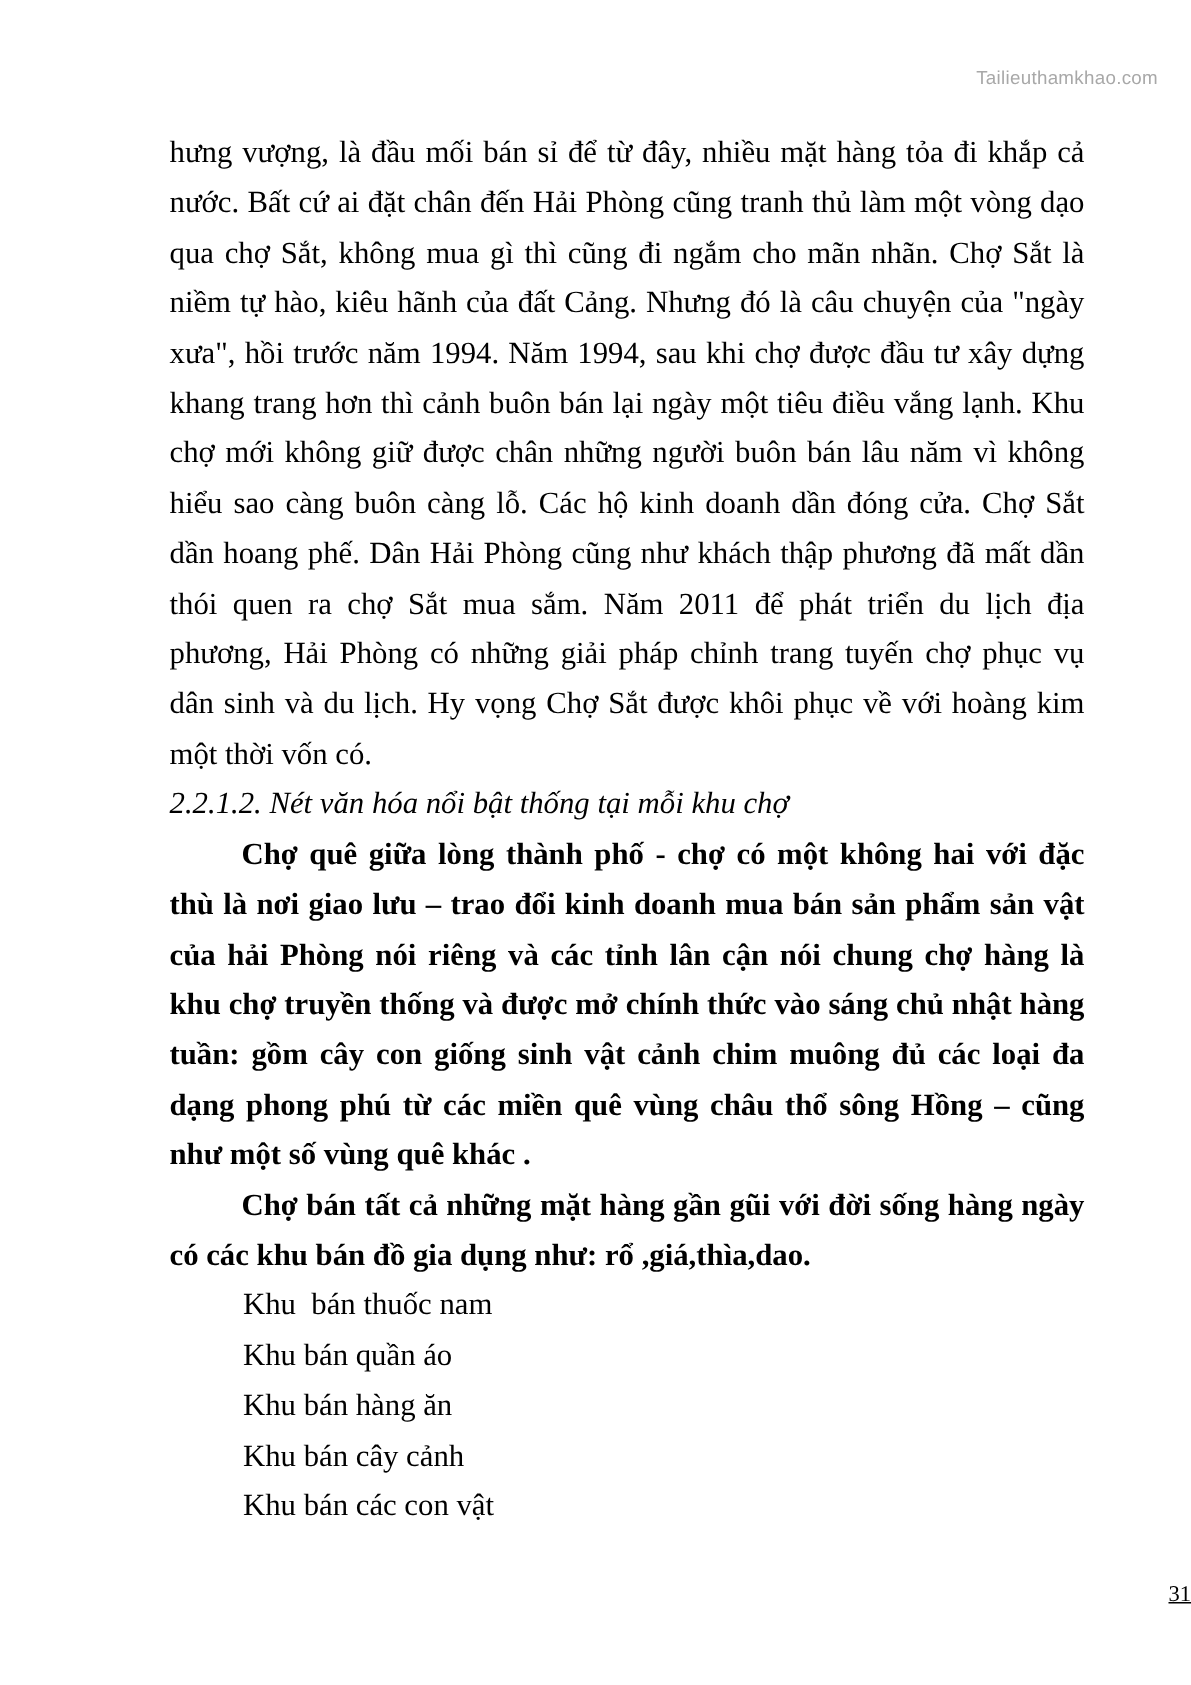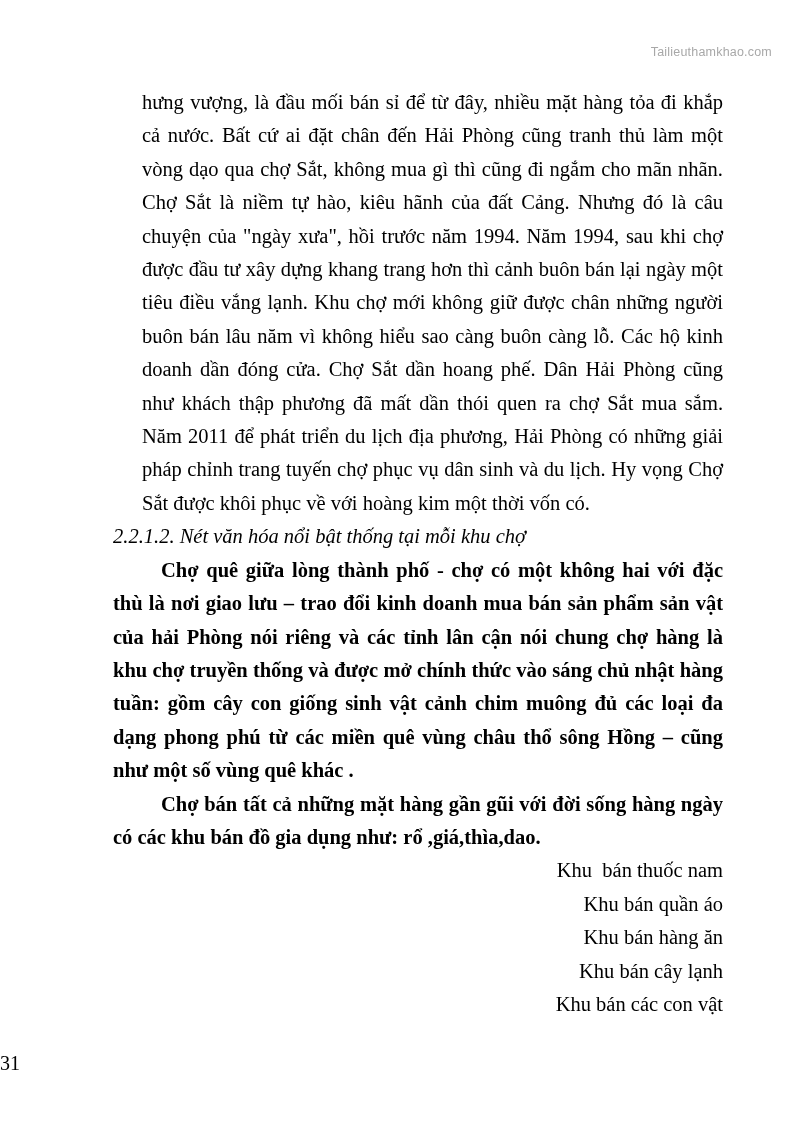--- a/index.html
+++ b/index.html
@@ -52,21 +52,20 @@
     hyphens: none;
   }
 
   p.body-text.indent {
     text-indent: 48px;
     font-weight: bold;
   }
 
   p.body-text.first {
     text-indent: 0;
-    margin-left: 29px;
   }
 
   h4.heading-italic {
     margin: 0;
     font-size: 20.5px;
     line-height: 33.4px;
     font-style: italic;
     font-weight: normal;
     text-align: left;
   }
@@ -83,32 +82,33 @@
   ul.plain-list {
     list-style: none;
     margin: 0;
     padding: 0;
   }
 
   ul.plain-list li {
     font-size: 20.5px;
     line-height: 33.4px;
     padding-left: 49px;
-    text-align: right;
+    text-align: left;
     white-space: pre;
   }
 
   .page-number {
     position: absolute;
     left: 0;
     right: 0;
     top: 1050px;
-    text-align: left;
-    font-size: 20px;
+    text-align: right;
+    font-size: 15px;
     line-height: 26px;
+    text-decoration: underline;
   }
 </style>
 </head>
 <body>
 
 <div class="page">
 
   <div class="watermark">Tailieuthamkhao.com</div>
 
   <div class="content">
@@ -119,21 +119,21 @@
 
 
     <p class="body-text indent">Chợ quê giữa lòng thành phố - chợ có một không hai với đặc thù là nơi giao lưu – trao đổi kinh doanh mua bán sản phẩm sản vật của hải Phòng nói riêng và các tỉnh lân cận nói chung chợ hàng là khu chợ truyền thống và được mở chính thức vào sáng chủ nhật hàng tuần: gồm cây con giống sinh vật cảnh chim muông đủ các loại đa dạng phong phú từ các miền quê vùng châu thổ sông Hồng – cũng như một số vùng quê khác .</p>
 
     <p class="body-text indent">Chợ bán tất cả những mặt hàng gần gũi với đời sống hàng ngày có các khu bán đồ gia dụng như: rổ ,giá,thìa,dao.</p>
 
     <ul class="plain-list">
       <li>Khu  bán thuốc nam</li>
       <li>Khu bán quần áo</li>
       <li>Khu bán hàng ăn</li>
-      <li>Khu bán cây lạnh</li>
+      <li>Khu bán cây cảnh</li>
       <li>Khu bán các con vật</li>
     </ul>
 
   </div>
 
   <div class="page-number">31</div>
 
 </div>
 
 </body></html>

